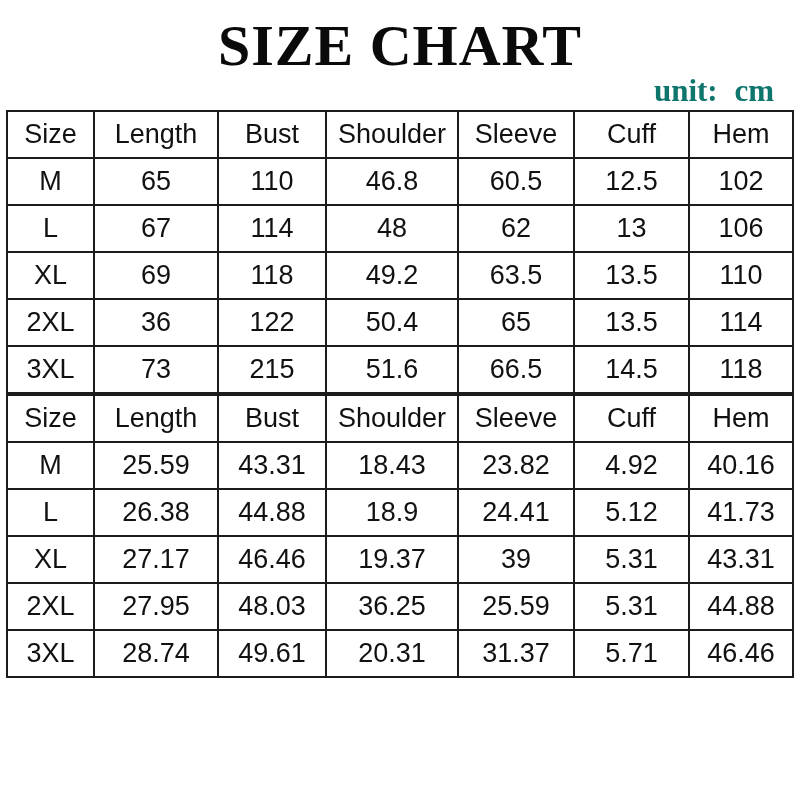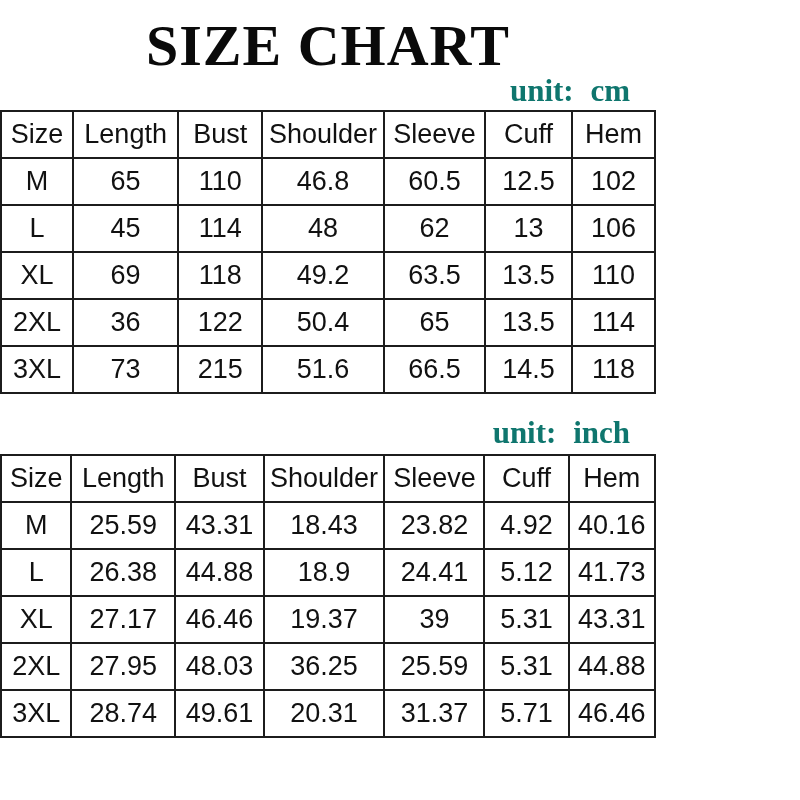--- a/index.html
+++ b/index.html
@@ -8,21 +8,21 @@
     background: #ffffff;
   }
   body {
     width: 800px;
     height: 800px;
     font-family: "Liberation Sans", sans-serif;
     color: #111111;
     overflow: hidden;
   }
   .page {
-    width: 656px;
+    width: 800px;
     padding-top: 14px;
     box-sizing: border-box;
   }
   .title {
     text-align: center;
     font-family: "Liberation Serif", serif;
     font-weight: bold;
     font-size: 58px;
     line-height: 64px;
     letter-spacing: 1px;
@@ -104,21 +104,21 @@
         <td>M</td>
         <td>65</td>
         <td>110</td>
         <td>46.8</td>
         <td>60.5</td>
         <td>12.5</td>
         <td>102</td>
       </tr>
       <tr>
         <td>L</td>
-        <td>45</td>
+        <td>67</td>
         <td>114</td>
         <td>48</td>
         <td>62</td>
         <td>13</td>
         <td>106</td>
       </tr>
       <tr>
         <td>XL</td>
         <td>69</td>
         <td>118</td>
@@ -141,21 +141,20 @@
         <td>73</td>
         <td>215</td>
         <td>51.6</td>
         <td>66.5</td>
         <td>14.5</td>
         <td>118</td>
       </tr>
     </tbody>
   </table>
 
-  <div class="unit-label second">unit: inch</div>
 
   <table class="size-table">
     <colgroup>
       <col class="c-size">
         <col class="c-length">
         <col class="c-bust">
         <col class="c-shoulder">
         <col class="c-sleeve">
         <col class="c-cuff">
         <col class="c-hem">

